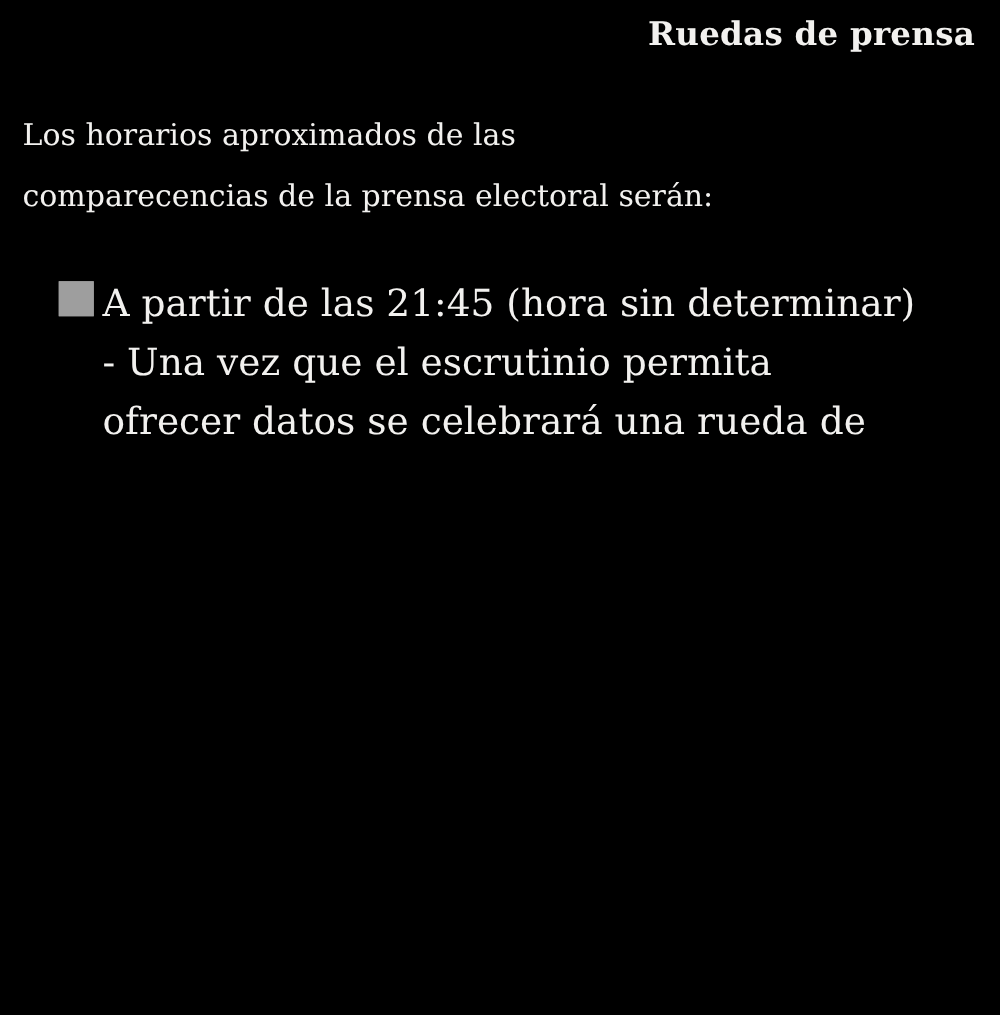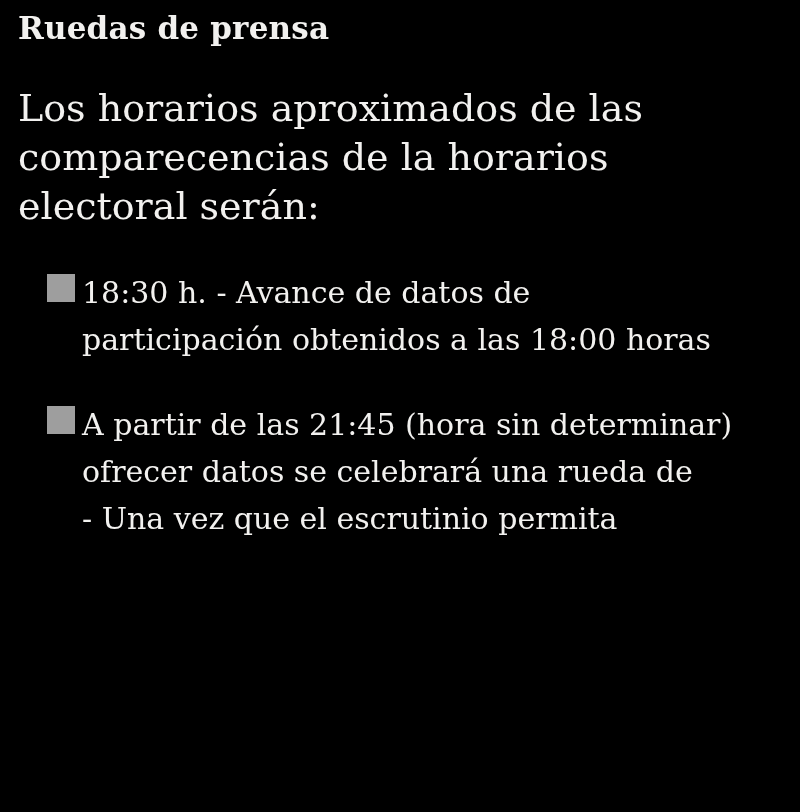--- a/index.html
+++ b/index.html
@@ -13,30 +13,31 @@
     overflow: hidden;
     font-family: "DejaVu Serif", "Liberation Serif", serif;
     color: var(--text-color, #f2f1ef);
     background: var(--bg-color, #000000);
   }
   .content {
     padding: 8px 20px 0 18px;
   }
   .heading {
     margin: 0;
-    font-size: 31px;
+    font-size: 26px;
     font-weight: bold;
     line-height: 40px;
     letter-spacing: 0.2px;
+    text-align: right;
   }
   .intro {
     margin: 36px 0 0 0;
   }
   .intro .line {
-    font-size: 38px;
+    font-size: 24px;
     line-height: 49px;
   }
   .schedule {
     list-style: none;
     margin: 34px 0 0 0;
     padding: 0;
   }
   .schedule li {
     position: relative;
     padding-left: 64px;
@@ -59,38 +60,31 @@
   }
 </style>
 </head>
 <body style="--bg-color: #000000; --text-color: #f2f1ef; --bullet-color: #9e9e9e;">
 
 <div class="content">
   <h1 class="heading">Ruedas de prensa</h1>
 
   <div class="intro">
       <div class="line">Los horarios aproximados de las</div>
-      <div class="line">comparecencias de la horarios electoral serán:</div>
+      <div class="line">comparecencias de la prensa electoral serán:</div>
     </div>
 
   <ul class="schedule">
       <li>
         <span class="bullet"></span>
         <div class="item-text">
         </div>
       </li>
       <li>
         <span class="bullet"></span>
         <div class="item-text">
-          <div class="line">18:30 h. - Avance de datos de</div>
-          <div class="line">participación obtenidos a las 18:00 horas</div>
-        </div>
-      </li>
-      <li>
-        <span class="bullet"></span>
-        <div class="item-text">
           <div class="line">A partir de las 21:45 (hora sin determinar)</div>
+          <div class="line">- Una vez que el escrutinio permita</div>
           <div class="line">ofrecer datos se celebrará una rueda de</div>
-          <div class="line">- Una vez que el escrutinio permita</div>
         </div>
       </li>
     </ul>
 </div>
 
 </body></html>

